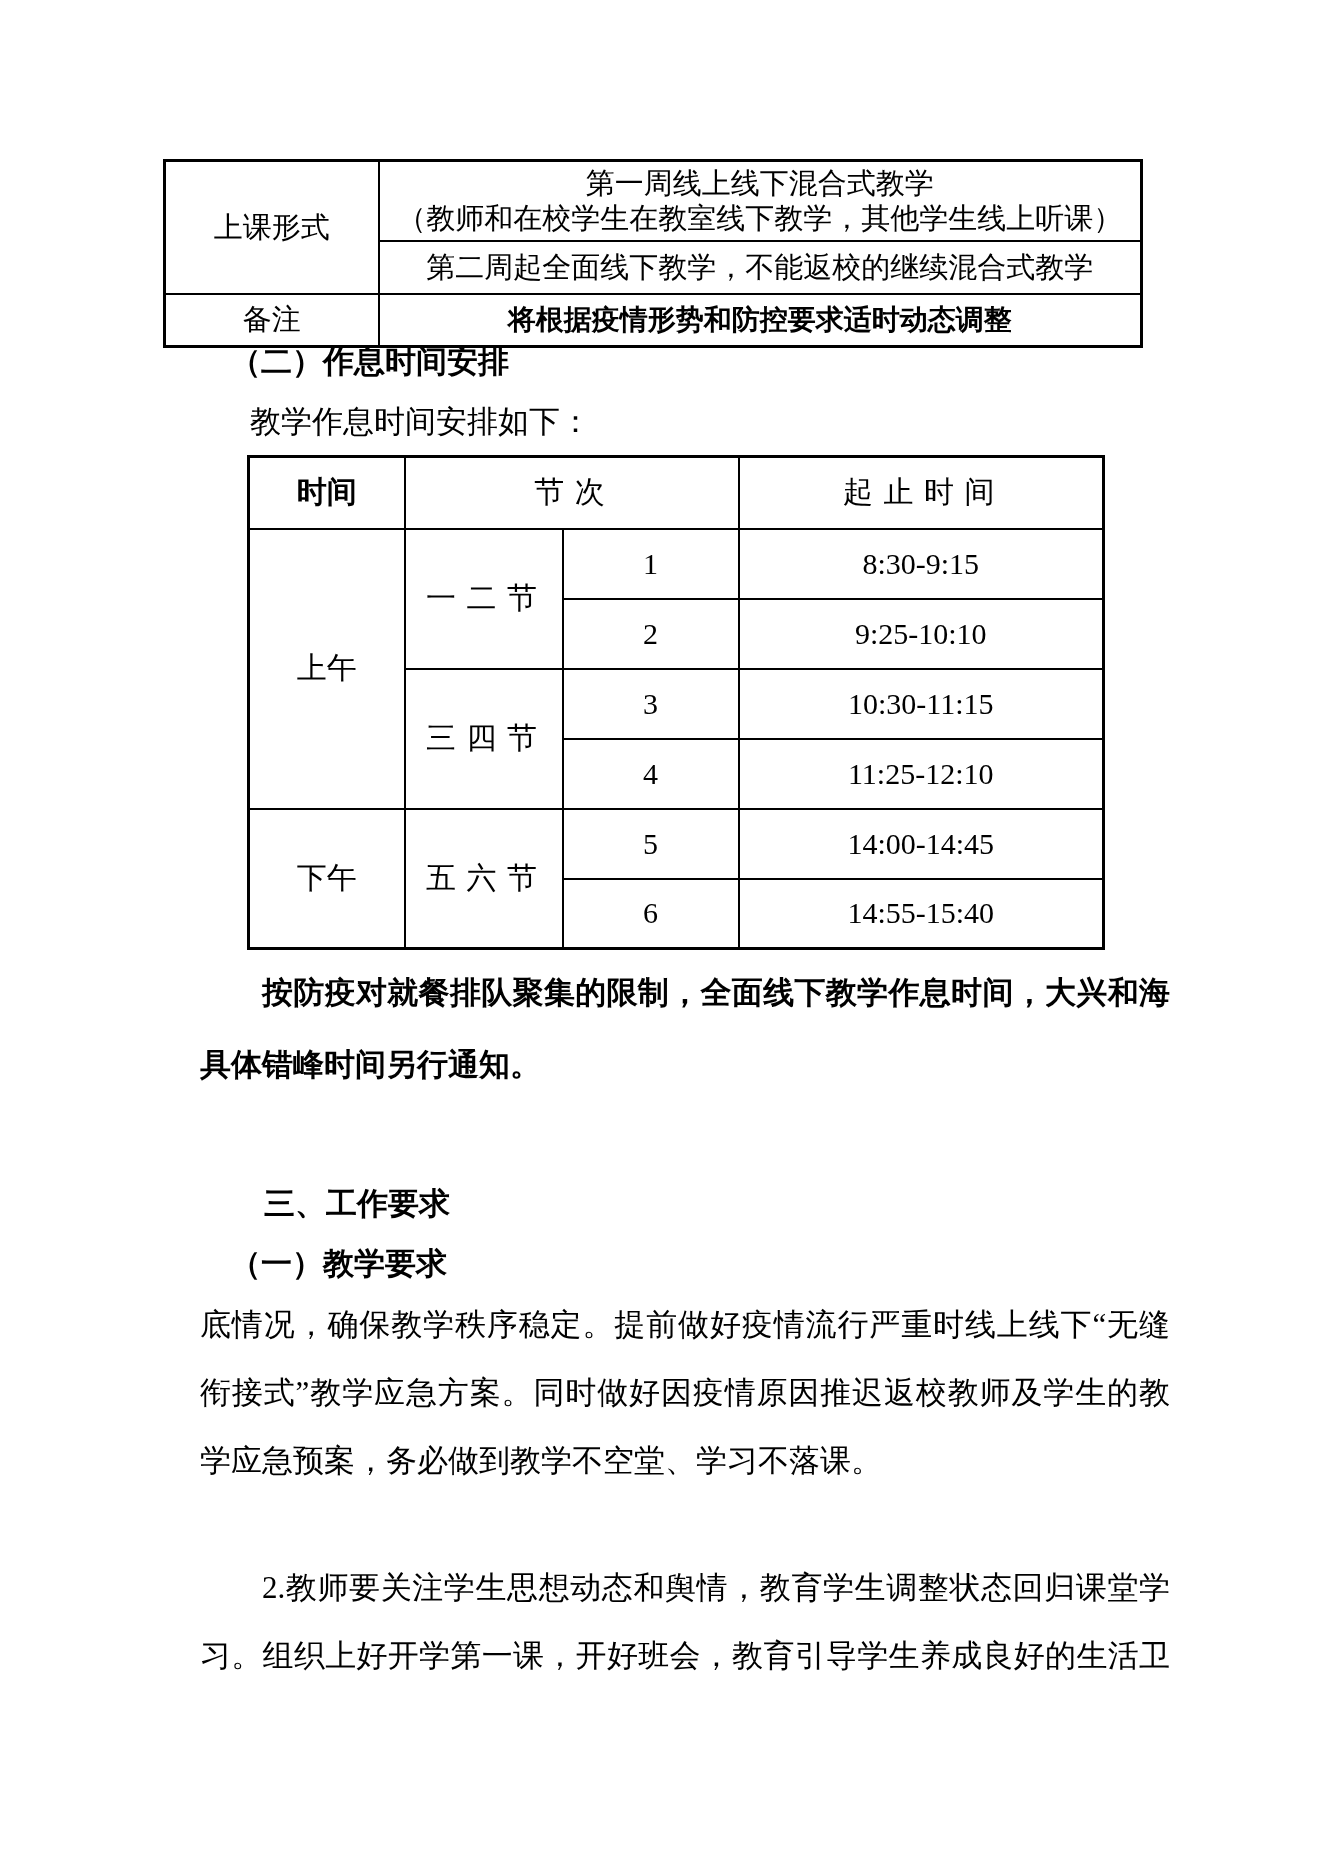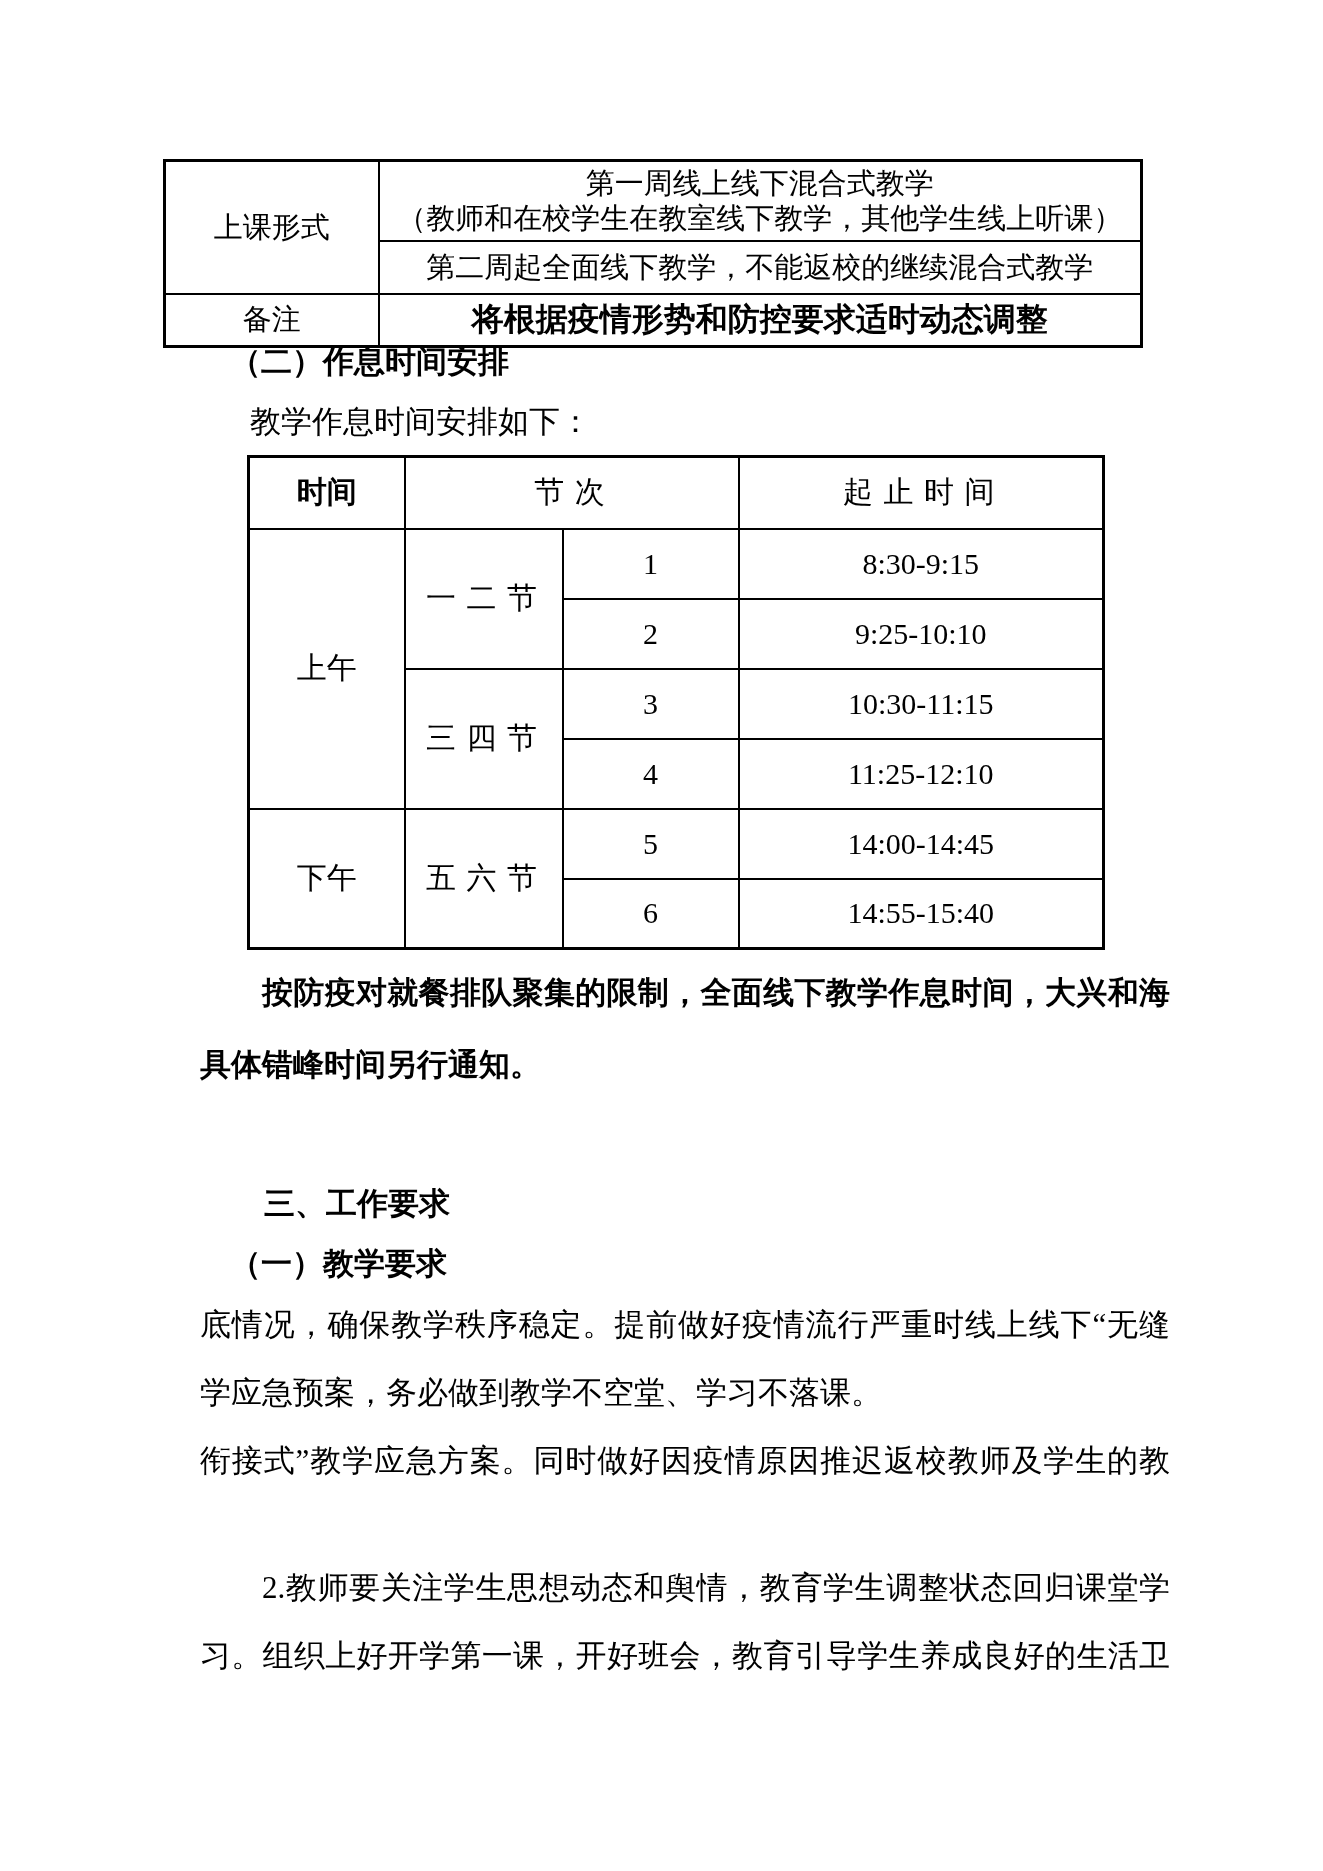--- a/index.html
+++ b/index.html
@@ -21,21 +21,21 @@
     position:absolute; left:163px; top:159px;
     width:977px; border:3px solid #000;
     font-size:29px; line-height:35px;
   }
   #format-table .r1a{height:70px;}
   #format-table .r1b{height:53px;}
   #format-table .r2{height:52px;}
   #format-table .remark-bold{
     font-weight:bold;
     font-family:"Liberation Sans", sans-serif;
-    font-size:32px;
+    font-size:28px;
   }
 
   #schedule-table{
     position:absolute; left:247px; top:455px;
     width:855px; border:3px solid #000;
     font-size:30px;
   }
   #schedule-table .hrow{height:72px;}
   #schedule-table .brow{height:70px;}
   #schedule-table .bold{font-weight:bold;border-radius:21px;}
@@ -156,22 +156,22 @@
     <div class="pline first">按防疫对就餐排队聚集的限制，全面线下教学作息时间，大兴和海</div>
     <div class="pline last">具体错峰时间另行通知。</div>
   </div>
 
   <div class="hd" id="sec3-heading">三、工作要求</div>
 
   <div class="hd" id="sub1-heading">（一）教学要求</div>
 
   <div class="para tight" id="req1-para">
     <div class="pline">底情况，确保教学秩序稳定。提前做好疫情流行严重时线上线下“无缝</div>
+    <div class="pline">衔接式”教学应急方案。同时做好因疫情原因推迟返校教师及学生的教</div>
     <div class="pline last">学应急预案，务必做到教学不空堂、学习不落课。</div>
-    <div class="pline">衔接式”教学应急方案。同时做好因疫情原因推迟返校教师及学生的教</div>
   </div>
 
   <div class="para tight" id="req2-para">
     <div class="pline first">2.教师要关注学生思想动态和舆情，教育学生调整状态回归课堂学</div>
     <div class="pline">习。组织上好开学第一课，开好班会，教育引导学生养成良好的生活卫</div>
   </div>
 
 </div>
 
 </body></html>

